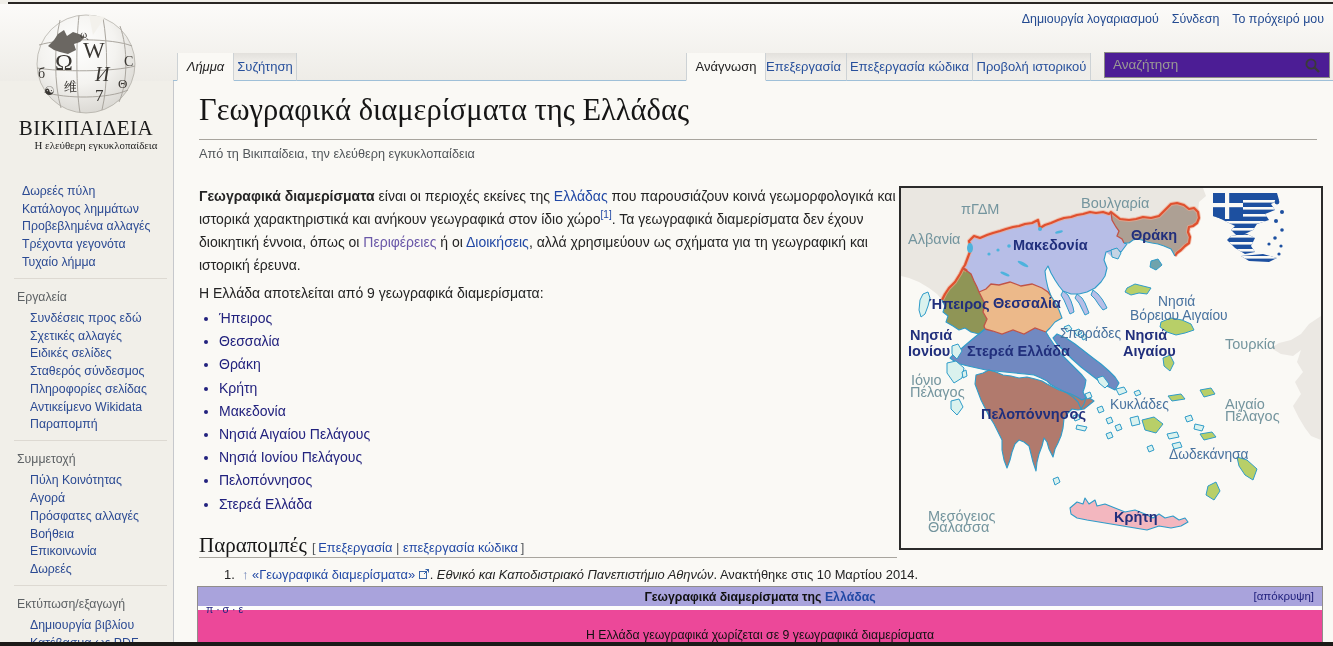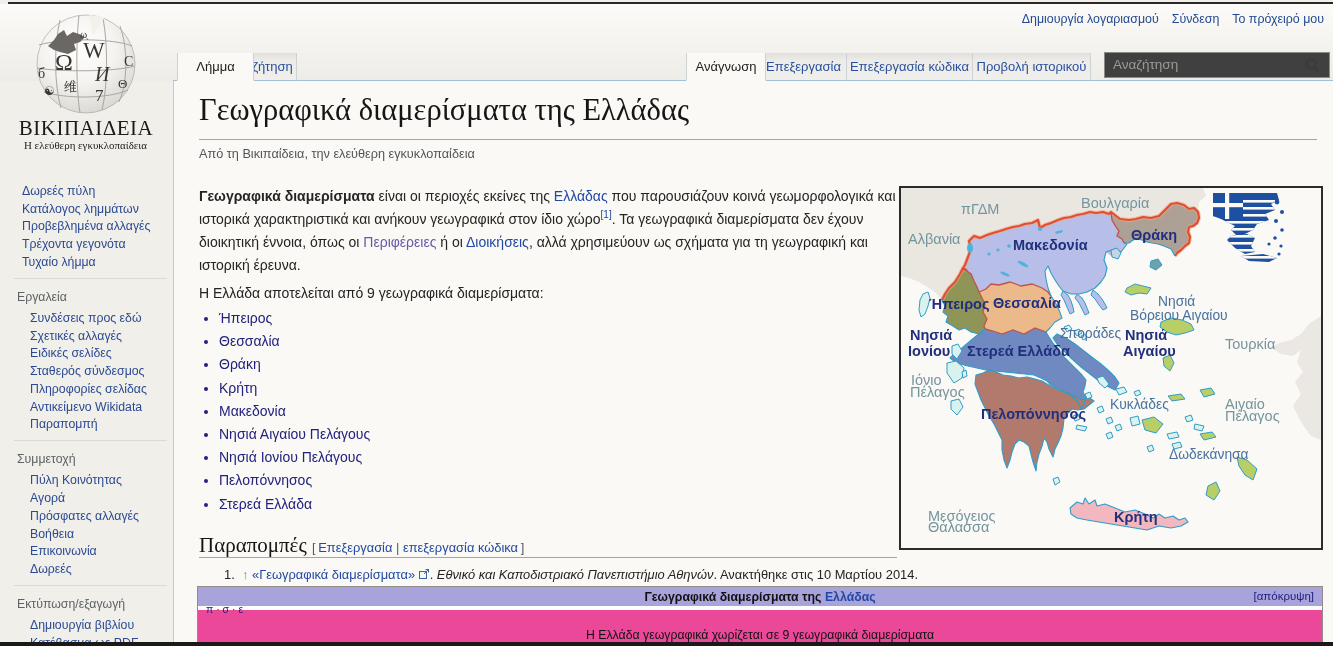--- a/index.html
+++ b/index.html
@@ -9,42 +9,42 @@
 a { text-decoration:none; }
 .blue { color:#2148a5; }
 
 #topline { position:absolute; left:8px; top:2px; width:1325px; height:2px; background:#2a2724; }
 #personal { position:absolute; top:12px; right:9px; font-size:12.4px; color:#234a91; }
 #personal span { margin-left:13px; }
 
 
 #logo { position:absolute; left:0; top:0; width:170px; text-align:center; }
 #wordmark { position:absolute; top:116px; left:0; width:172px; text-align:center; font-family:"Liberation Serif", serif; font-size:21px; color:#1b1b1b; letter-spacing:0.5px; }
-#tagline { position:absolute; top:139px; left:0; width:192px; text-align:left; font-family:"Liberation Serif", serif; font-size:10.9px; color:#1b1b1b;margin-left:24px; }
+#tagline { position:absolute; top:139px; left:0; width:192px; text-align:center; font-family:"Liberation Serif", serif; font-size:10.9px; color:#1b1b1b; }
 
 
 #sidebar { position:absolute; left:0; top:182px; width:171px; font-size:12.3px; }
 #sidebar .group { margin-bottom:8px; padding-bottom:8px; position:relative; }
 #sidebar .group:after { content:''; position:absolute; left:14px; right:4px; bottom:0; height:1px; background:#ddd9d2; }
 #sidebar .group.nb:after { display:none; }
 #sidebar h5 { font-weight:normal; font-size:12.3px; color:#5e6265; padding:3px 0 5px 17px; }
 #sidebar ul { list-style:none; }
 #sidebar li { padding:1.9px 0 1.9px 0; }
 #sidebar a { color:#2b4a93; }
 #sidebar .l1 li { padding-left:22px; }
 #sidebar .l2 li { padding-left:30px; }
 
 
 .tab { position:absolute; top:53px; height:28px; z-index:3; font-size:13px; line-height:27px; text-align:center; background:linear-gradient(#e2e0dc 0%, #eeece8 30%, #f0efeb 100%); border-right:1px solid #cdd2d5; color:#28509c; padding:0; box-sizing:border-box; border-bottom:1px solid #9fc0d8;}
 .tab.first { border-left:1px solid #cdd2d5; }
 .tab.sel { background:#faf9f5; color:#222; border-bottom:1px solid #faf9f5; z-index:4; }
 #tabline { position:absolute; top:80px; left:173px; width:1160px; height:1px; background:#9fc0d8; z-index:1; }
 
 
-#search { position:absolute; left:1104px; top:52px; width:226px; height:26px; border:1px solid #8b8b85; background:#404040; font-size:13.5px; color:#9a9a94; line-height:24px; padding-left:8px; }
+#search { position:absolute; left:1104px; top:52px; width:226px; height:26px; border:1px solid #8b8b85; background:#4c1d95; font-size:13.5px; color:#9a9a94; line-height:24px; padding-left:8px; }
 #search .mag { position:absolute; right:8px; top:4px; }
 
 
 #content { position:absolute; left:173px; top:81px; width:1160px; height:561px; background:#faf9f5; border-left:1px solid #c6c8cc; }
 #h1 { position:absolute; left:25px; top:12px; font-family:"Liberation Serif", serif; font-size:30.5px; font-weight:normal; color:#151515; }
 #h1line { position:absolute; left:25px; top:58px; width:1118px; height:1px; background:#a8a59e; }
 #fromwp { position:absolute; left:25px; top:66px; font-size:12.7px; color:#51565a;text-align:center; }
 
 #para { position:absolute; left:25px; top:104px; width:700px; font-size:14px; line-height:23px; color:#242424; }
 #para2 { position:absolute; left:25px; top:204px; font-size:14px; color:#242424; }
@@ -150,21 +150,21 @@
   </div>
   <div class="group nb">
     <h5>Εκτύπωση/εξαγωγή</h5>
     <ul class="l2">
       <li><a>Δημιουργία βιβλίου</a></li>
       <li><a>Κατέβασμα ως PDF</a></li>
     </ul>
   </div>
 </div>
 
-<div class="tab first sel" style="left:177px;width:77px;">Λήμμα</div>
+<div class="tab first sel" style="left:177px;width:57px;font-style:italic;">Λήμμα</div>
 <div class="tab" style="left:234px;width:63px;">Συζήτηση</div>
 <div class="tab first sel" style="left:686px;width:80px;">Ανάγνωση</div>
 <div class="tab" style="left:761px;width:86px;">Επεξεργασία</div>
 <div class="tab" style="left:847px;width:126px;">Επεξεργασία κώδικα</div>
 <div class="tab" style="left:973px;width:118px;">Προβολή ιστορικού</div>
 <div id="search">Αναζήτηση<svg class="mag" width="17" height="17" viewBox="0 0 17 17">
       <circle cx="7" cy="7" r="4.6" fill="none" stroke="#3a3a3a" stroke-width="1.8"></circle>
       <line x1="10.5" y1="10.5" x2="15" y2="15" stroke="#3a3a3a" stroke-width="2.4"></line>
     </svg></div>
 <div id="tabline"></div>

